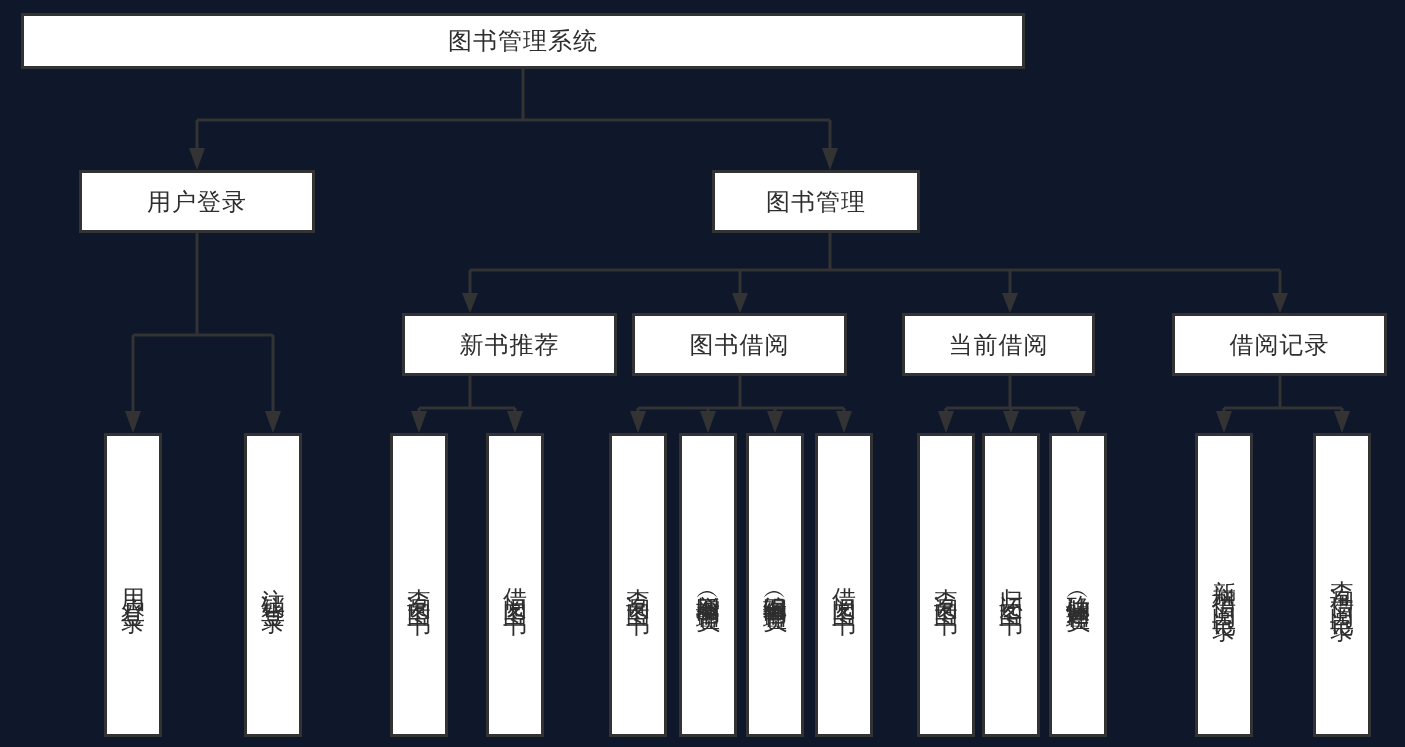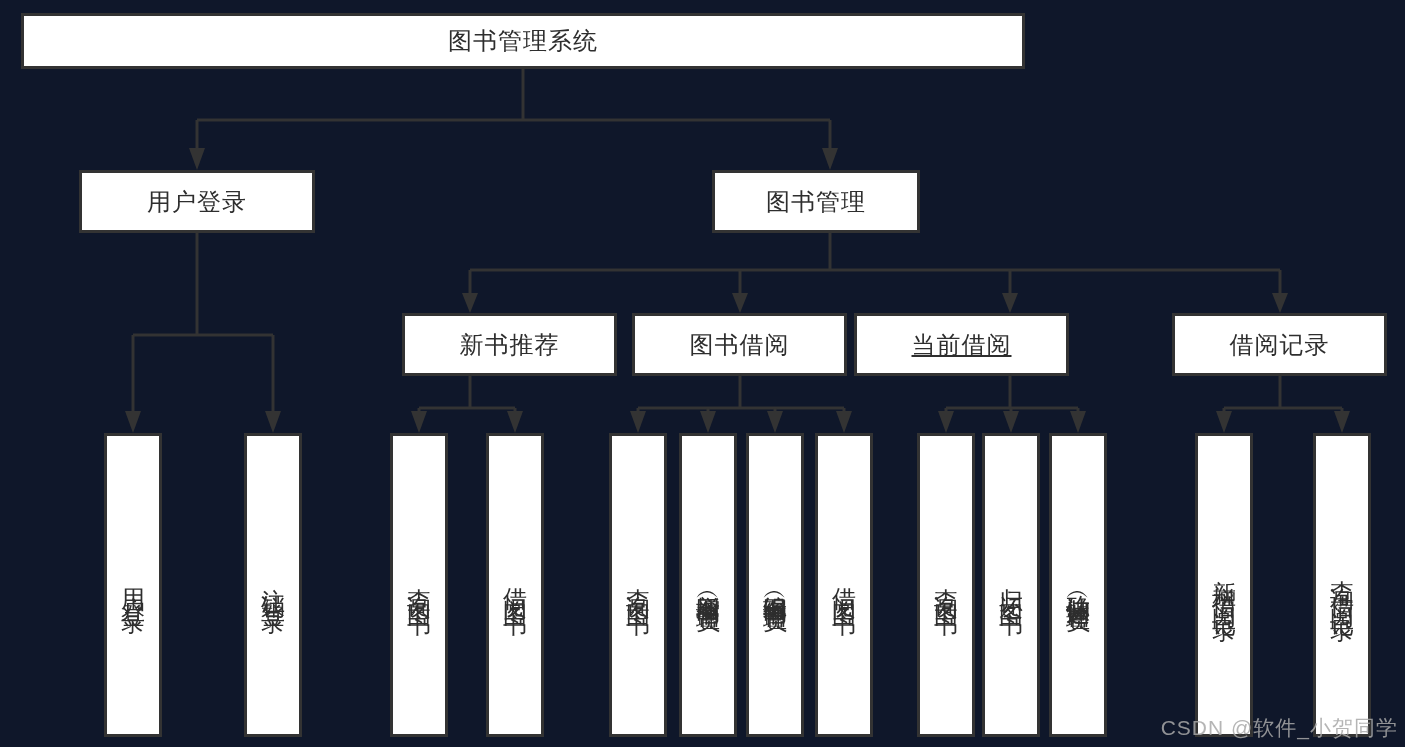--- a/index.html
+++ b/index.html
@@ -58,21 +58,21 @@
   }
   .vbox.long {
     letter-spacing: 2px;
   }
   
   #n-root        { left: 21px;   top: 13px;  width: 1004px; height: 56px; }
   #n-user-login  { left: 79px;   top: 170px; width: 236px;  height: 63px; }
   #n-book-mgmt   { left: 712px;  top: 170px; width: 208px;  height: 63px; }
   #n-new-book    { left: 362px;  top: 313px; width: 215px;  height: 63px; margin-left: 40px; }
   #n-book-borrow { left: 632px;  top: 313px; width: 215px;  height: 63px; font-family: Liberation Mono, monospace; }
-  #n-cur-borrow  { left: 854px;  top: 313px; width: 215px;  height: 63px; text-decoration: underline; }
+  #n-cur-borrow  { left: 902px;  top: 313px; width: 193px;  height: 63px; }
   #n-borrow-rec  { left: 1172px; top: 313px; width: 215px;  height: 63px; }
   
   #n-leaf-login       { left: 104px;  }
   #n-leaf-logout      { left: 244px;  }
   #n-leaf-nb-query    { left: 390px;  }
   #n-leaf-nb-borrow   { left: 486px;  }
   #n-leaf-bb-query    { left: 609px;  }
   #n-leaf-bb-add      { left: 679px;  }
   #n-leaf-bb-edit     { left: 746px;  }
   #n-leaf-bb-borrow   { left: 815px;  }
@@ -193,15 +193,14 @@
   <div class="node vbox long" id="n-leaf-bb-edit">编辑图书（管理员）</div>
   <div class="node vbox" id="n-leaf-bb-borrow">借阅图书</div>
 
   <div class="node vbox" id="n-leaf-cb-query">查询图书</div>
   <div class="node vbox" id="n-leaf-cb-return">归还图书</div>
   <div class="node vbox long" id="n-leaf-cb-confirm">确认归还（管理员）</div>
 
   <div class="node vbox" id="n-leaf-br-add">新增借阅记录</div>
   <div class="node vbox" id="n-leaf-br-query">查询借阅记录</div>
 
-  <div class="watermark">CSDN @软件_小贺同学</div>
 
 </div>
 
 </body></html>

